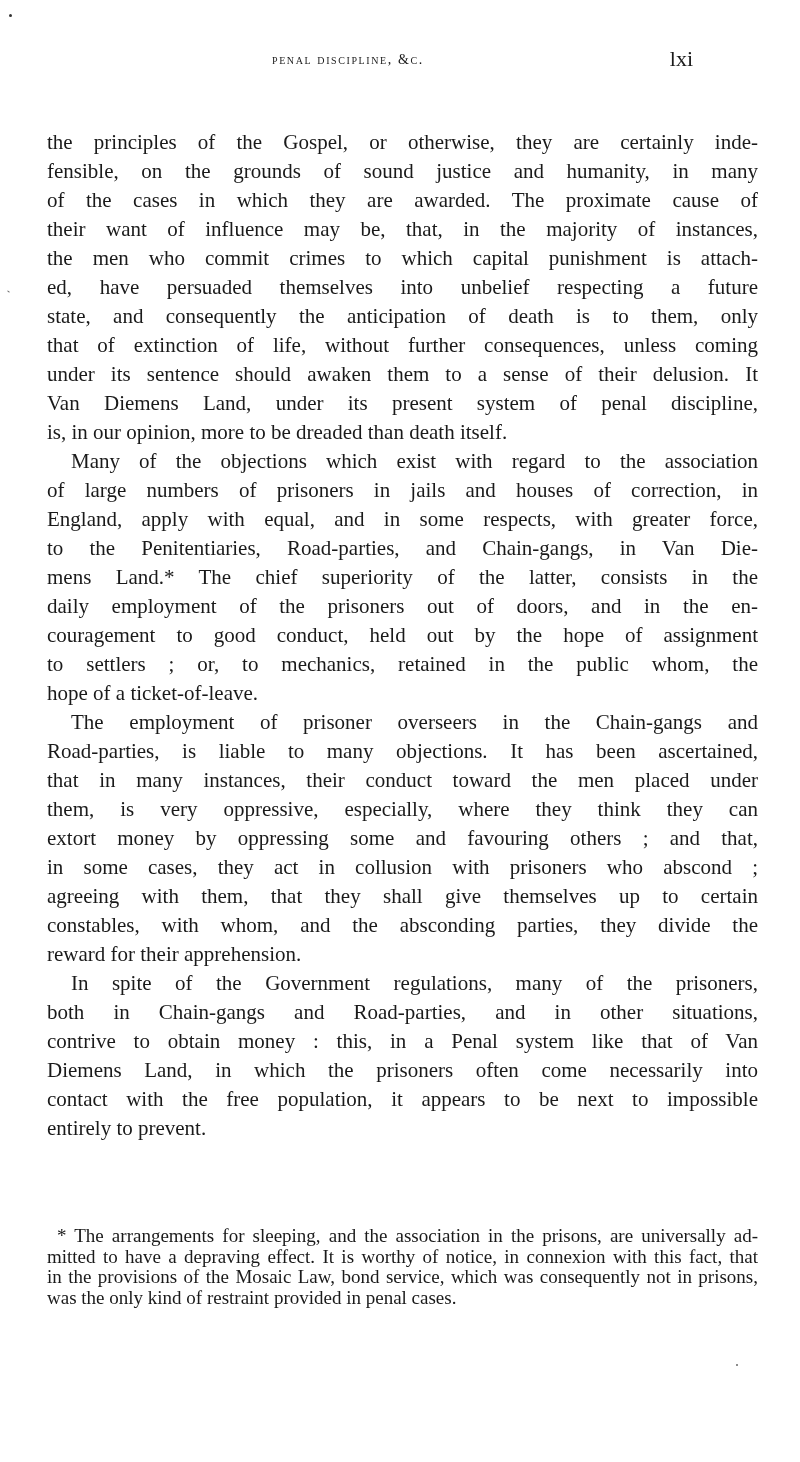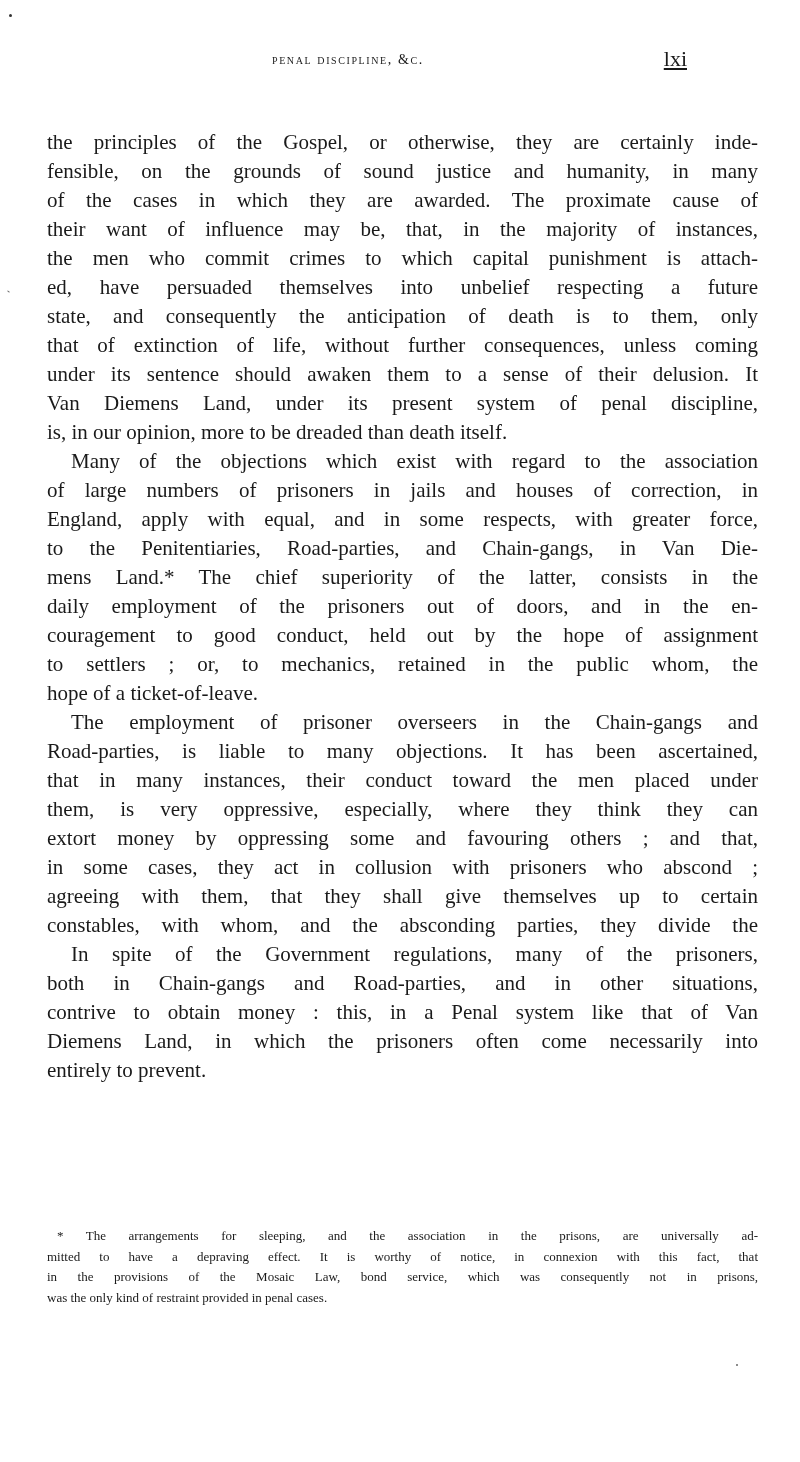--- a/index.html
+++ b/index.html
@@ -6,28 +6,28 @@
   body { width: 800px; height: 1462px; position: relative; overflow: hidden;
          font-family: "Liberation Serif", "DejaVu Serif", serif; color: #1a1a1a; }
   .speck { position: absolute; width: 3px; height: 3px; background: #333; border-radius: 50%; }
   .speck.s1 { left: 9px; top: 14px; }
   .speck.s2 { left: 736px; top: 1364px; width: 2px; height: 2px; background: #666; }
   .speck.s3 { left: 7px; top: 291px; width: 3px; height: 1px; background: #777; transform: rotate(35deg); }
   .running-head { position: absolute; top: 46px; left: 0; width: 731px; height: 30px; }
   .running-title { position: absolute; left: 272px; top: 6px; font-size: 14px; letter-spacing: 1.6px;
                    font-variant: small-caps; text-transform: lowercase; }
   .running-title::first-letter { }
-  .folio { position: absolute; right: 44px; top: 0; font-size: 22px; text-decoration: underline; }
+  .folio { position: absolute; right: 38px; top: 0; font-size: 22px; }
   .body-text { position: absolute; left: 47px; top: 128px; width: 711px; }
   .line { display: block; height: 29px; line-height: 29px; font-size: 21px; white-space: nowrap;
           text-align: justify; text-align-last: justify; }
   .line.last { text-align-last: left; }
   .line.indent { padding-left: 24px; }
   .footnotes { position: absolute; left: 47px; top: 1226px; width: 711px; }
-  .fn-line { display: block; height: 20.5px; line-height: 20.5px; font-size: 13px; white-space: nowrap;
+  .fn-line { display: block; height: 20.5px; line-height: 20.5px; font-size: 19px; white-space: nowrap;
              text-align: justify; text-align-last: justify; }
   .fn-line.first { padding-left: 10px; }
   .fn-line.last { text-align-last: left; }
 </style>
 </head>
 <body>
 
 <div class="speck s1"></div>
 <div class="speck s3"></div>
 <div class="speck s2"></div>
@@ -64,26 +64,28 @@
     </div>
     <div>
       <span class="line indent">The employment of prisoner overseers in the Chain-gangs and</span>
       <span class="line">Road-parties, is liable to many objections.  It has been ascertained,</span>
       <span class="line">that in many instances, their conduct toward the men placed under</span>
       <span class="line">them, is very oppressive, especially, where they think they can</span>
       <span class="line">extort money by oppressing some and favouring others ; and that,</span>
       <span class="line">in some cases, they act in collusion with prisoners who abscond ;</span>
       <span class="line">agreeing with them, that they shall give themselves up to certain</span>
       <span class="line">constables, with whom, and the absconding parties, they divide the</span>
+      <span class="line last">reward for their apprehension.</span>
     </div>
     <div>
       <span class="line indent">In spite of the Government regulations, many of the prisoners,</span>
       <span class="line">both in Chain-gangs and Road-parties, and in other situations,</span>
       <span class="line">contrive to obtain money :  this, in a Penal system like that of Van</span>
       <span class="line">Diemens Land, in which the prisoners often come necessarily into</span>
+      <span class="line">contact with the free population, it appears to be next to impossible</span>
       <span class="line last">entirely to prevent.</span>
     </div>
   </div>
 
 <div class="footnotes" id="footnotes">
     <span class="fn-line first">* The arrangements for sleeping, and the association in the prisons, are universally ad-</span>
     <span class="fn-line">mitted to have a depraving effect.  It is worthy of notice, in connexion with this fact, that</span>
     <span class="fn-line">in the provisions of the Mosaic Law, bond service, which was consequently not in prisons,</span>
     <span class="fn-line last">was the only kind of restraint provided in penal cases.</span>
   </div>

